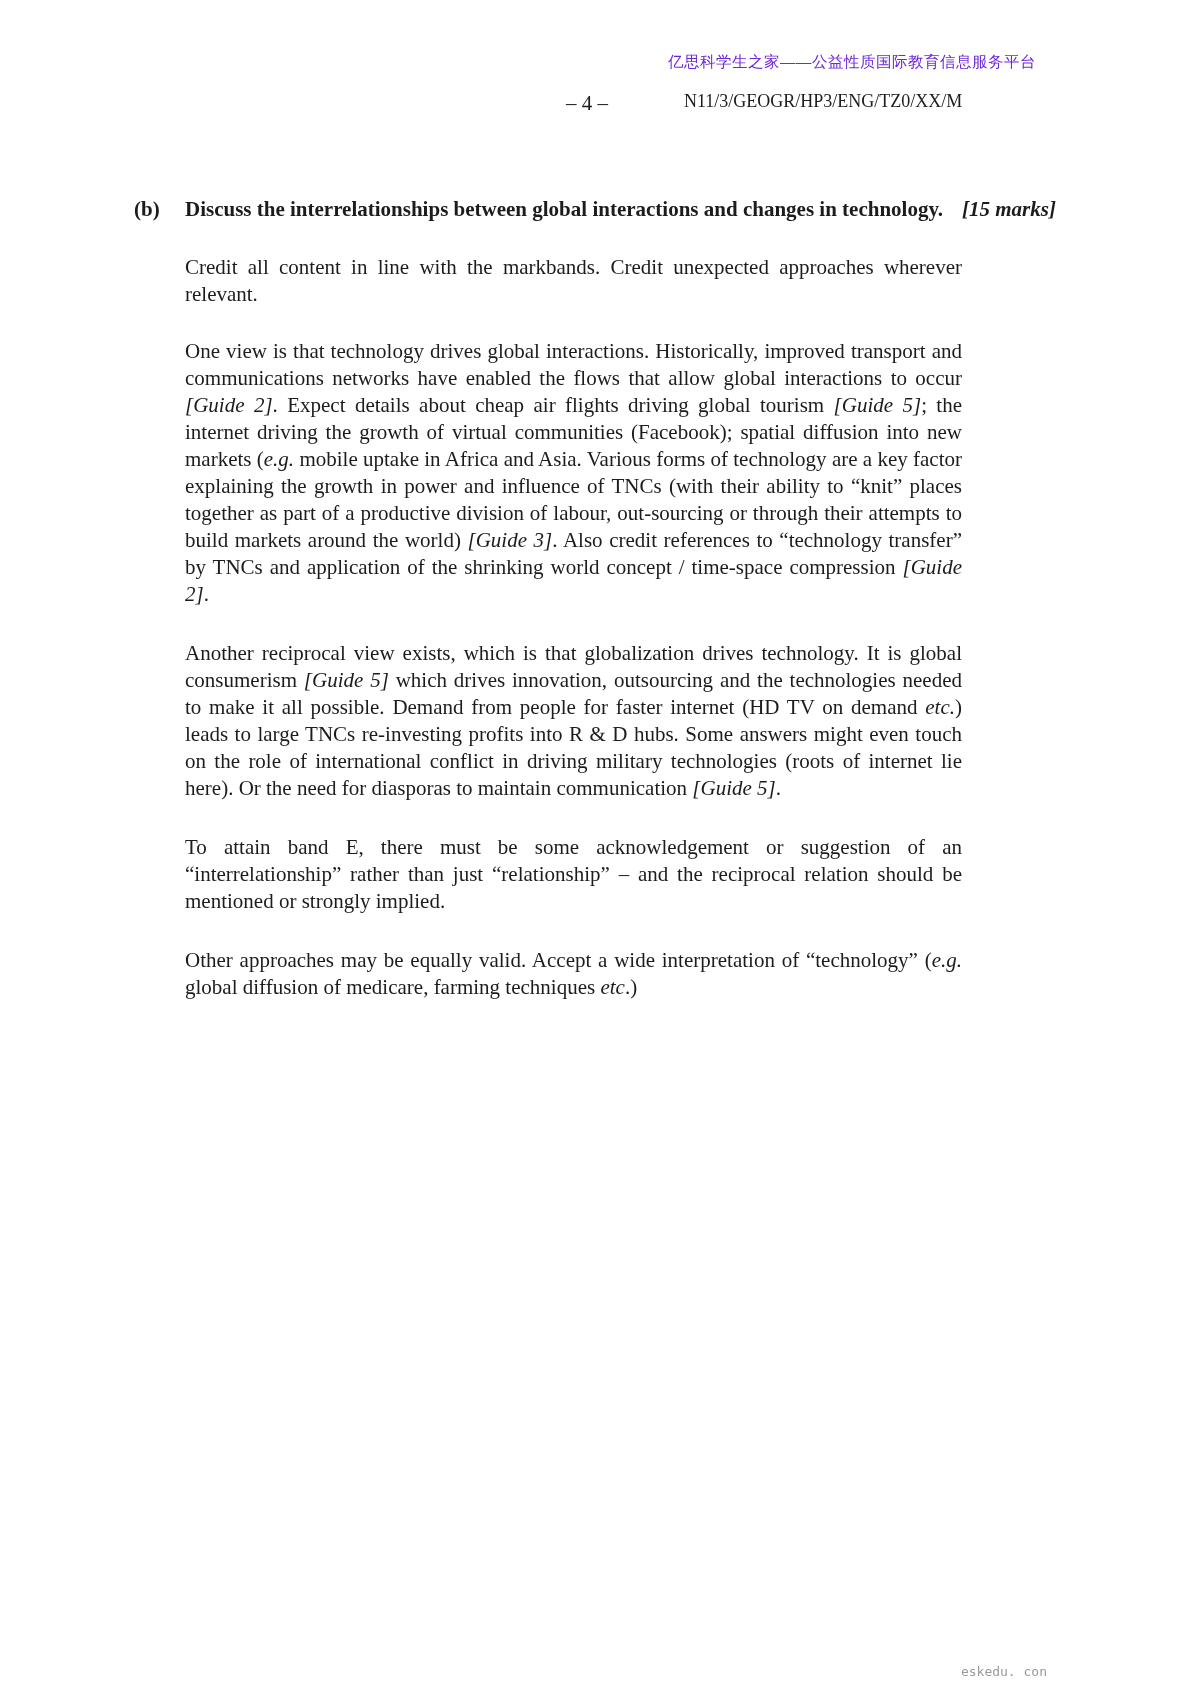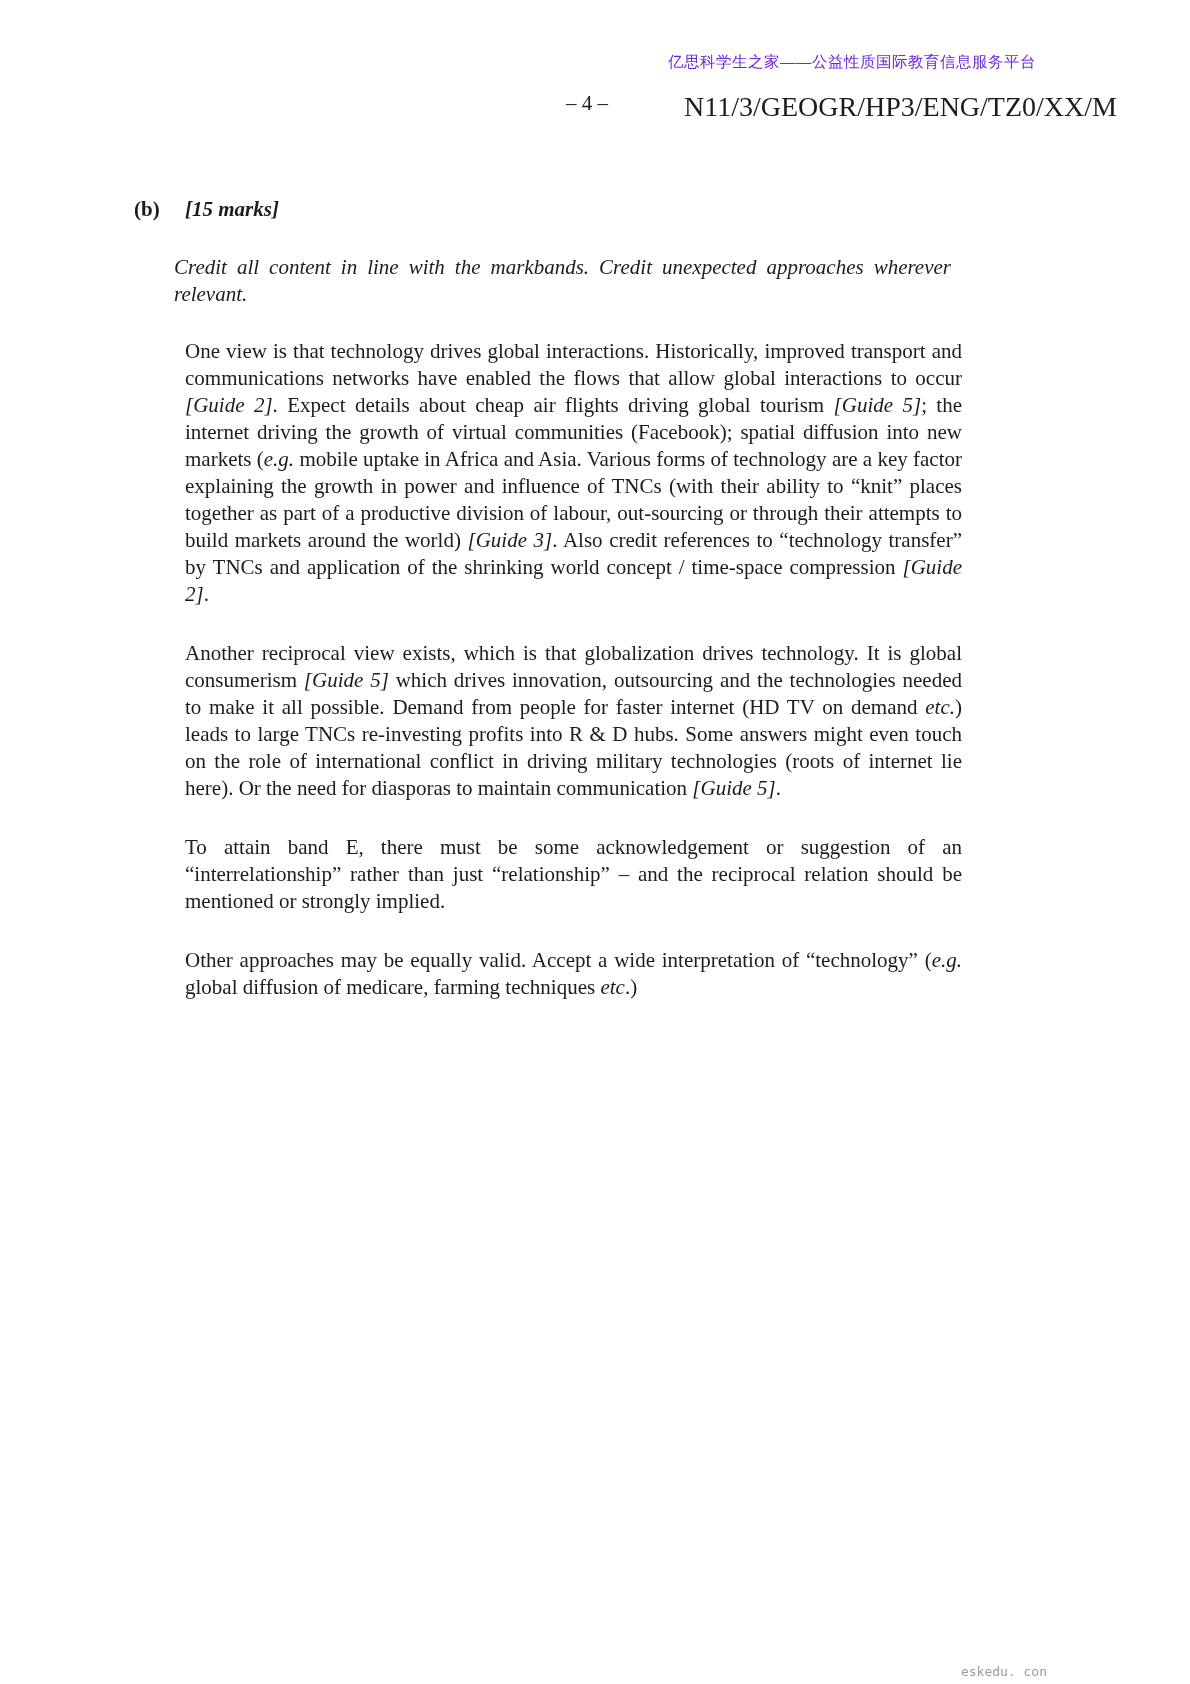--- a/index.html
+++ b/index.html
@@ -31,21 +31,21 @@
     position: absolute;
     left: 566px;
     top: 91px;
     font-size: 21px;
     white-space: nowrap;
   }
   .pagehead-code {
     position: absolute;
     left: 684px;
     top: 91px;
-    font-size: 28px;
+    font-size: 18px;
     white-space: nowrap;
   }
   .content {
     position: absolute;
     left: 134px;
     top: 196px;
     width: 972px;
     font-size: 21px;
     line-height: 27px;
   }
@@ -65,23 +65,22 @@
     text-align: justify;
   }
   .q-marks {
     flex: 1 1 auto;
     align-self: flex-end;
     font-weight: bold;
     font-style: italic;
     white-space: nowrap;
   }
   .credit {
-    margin: 31px 0 0 40px;
+    margin: 31px 0 0 51px;
     width: 777px;
-    font-style: italic;
     text-align: justify;
   }
   .paras .para {
     margin: 32px 8px 0 51px;
     width: 777px;
     text-align: justify;
   }
   .paras .para:first-child {
     margin-top: 30px;
   }
@@ -103,20 +102,21 @@
   <div class="watermark">亿思科学生之家——公益性质国际教育信息服务平台</div>
 
   <div class="pagehead-num">– 4 –</div>
 
   <div class="pagehead-code">N11/3/GEOGR/HP3/ENG/TZ0/XX/M</div>
 
   <div class="content">
 
     <div class="q-row">
       <div class="q-label">(b)</div>
+      <div class="q-text">Discuss the interrelationships between global interactions and changes in technology.</div>
       <div class="q-marks">[15 marks]</div>
     </div>
 
     <p class="credit">Credit all content in line with the markbands. Credit unexpected approaches wherever relevant.</p>
 
     <div class="paras">
         <p class="para">One view is that technology drives global interactions.  Historically, improved transport and communications networks have enabled the flows that allow global interactions to occur <i>[Guide 2]</i>.  Expect details about cheap air flights driving global tourism <i>[Guide 5]</i>; the internet driving the growth of virtual communities (Facebook); spatial diffusion into new markets (<i>e.g.</i> mobile uptake in Africa and Asia. Various forms of technology are a key factor explaining the growth in power and influence of TNCs (with their ability to “knit” places together as part of a productive division of labour, out-sourcing or through their attempts to build markets around the world) <i>[Guide 3]</i>. Also credit references to “technology transfer” by TNCs and application of the shrinking world concept / time-space compression <i>[Guide 2]</i>.</p>
         <p class="para">Another reciprocal view exists, which is that globalization drives technology. It is global consumerism <i>[Guide 5]</i> which drives innovation, outsourcing and the technologies needed to make it all possible.  Demand from people for faster internet (HD TV on demand <i>etc.</i>) leads to large TNCs re-investing profits into R &amp; D hubs. Some answers might even touch on the role of international conflict in driving military technologies (roots of internet lie here). Or the need for diasporas to maintain communication <i>[Guide 5]</i>.</p>
         <p class="para">To attain band E, there must be some acknowledgement or suggestion of an “interrelationship” rather than just “relationship” – and the reciprocal relation should be mentioned or strongly implied.</p>
         <p class="para">Other approaches may be equally valid. Accept a wide interpretation of “technology” (<i>e.g.</i> global diffusion of medicare, farming techniques <i>etc</i>.)</p>

